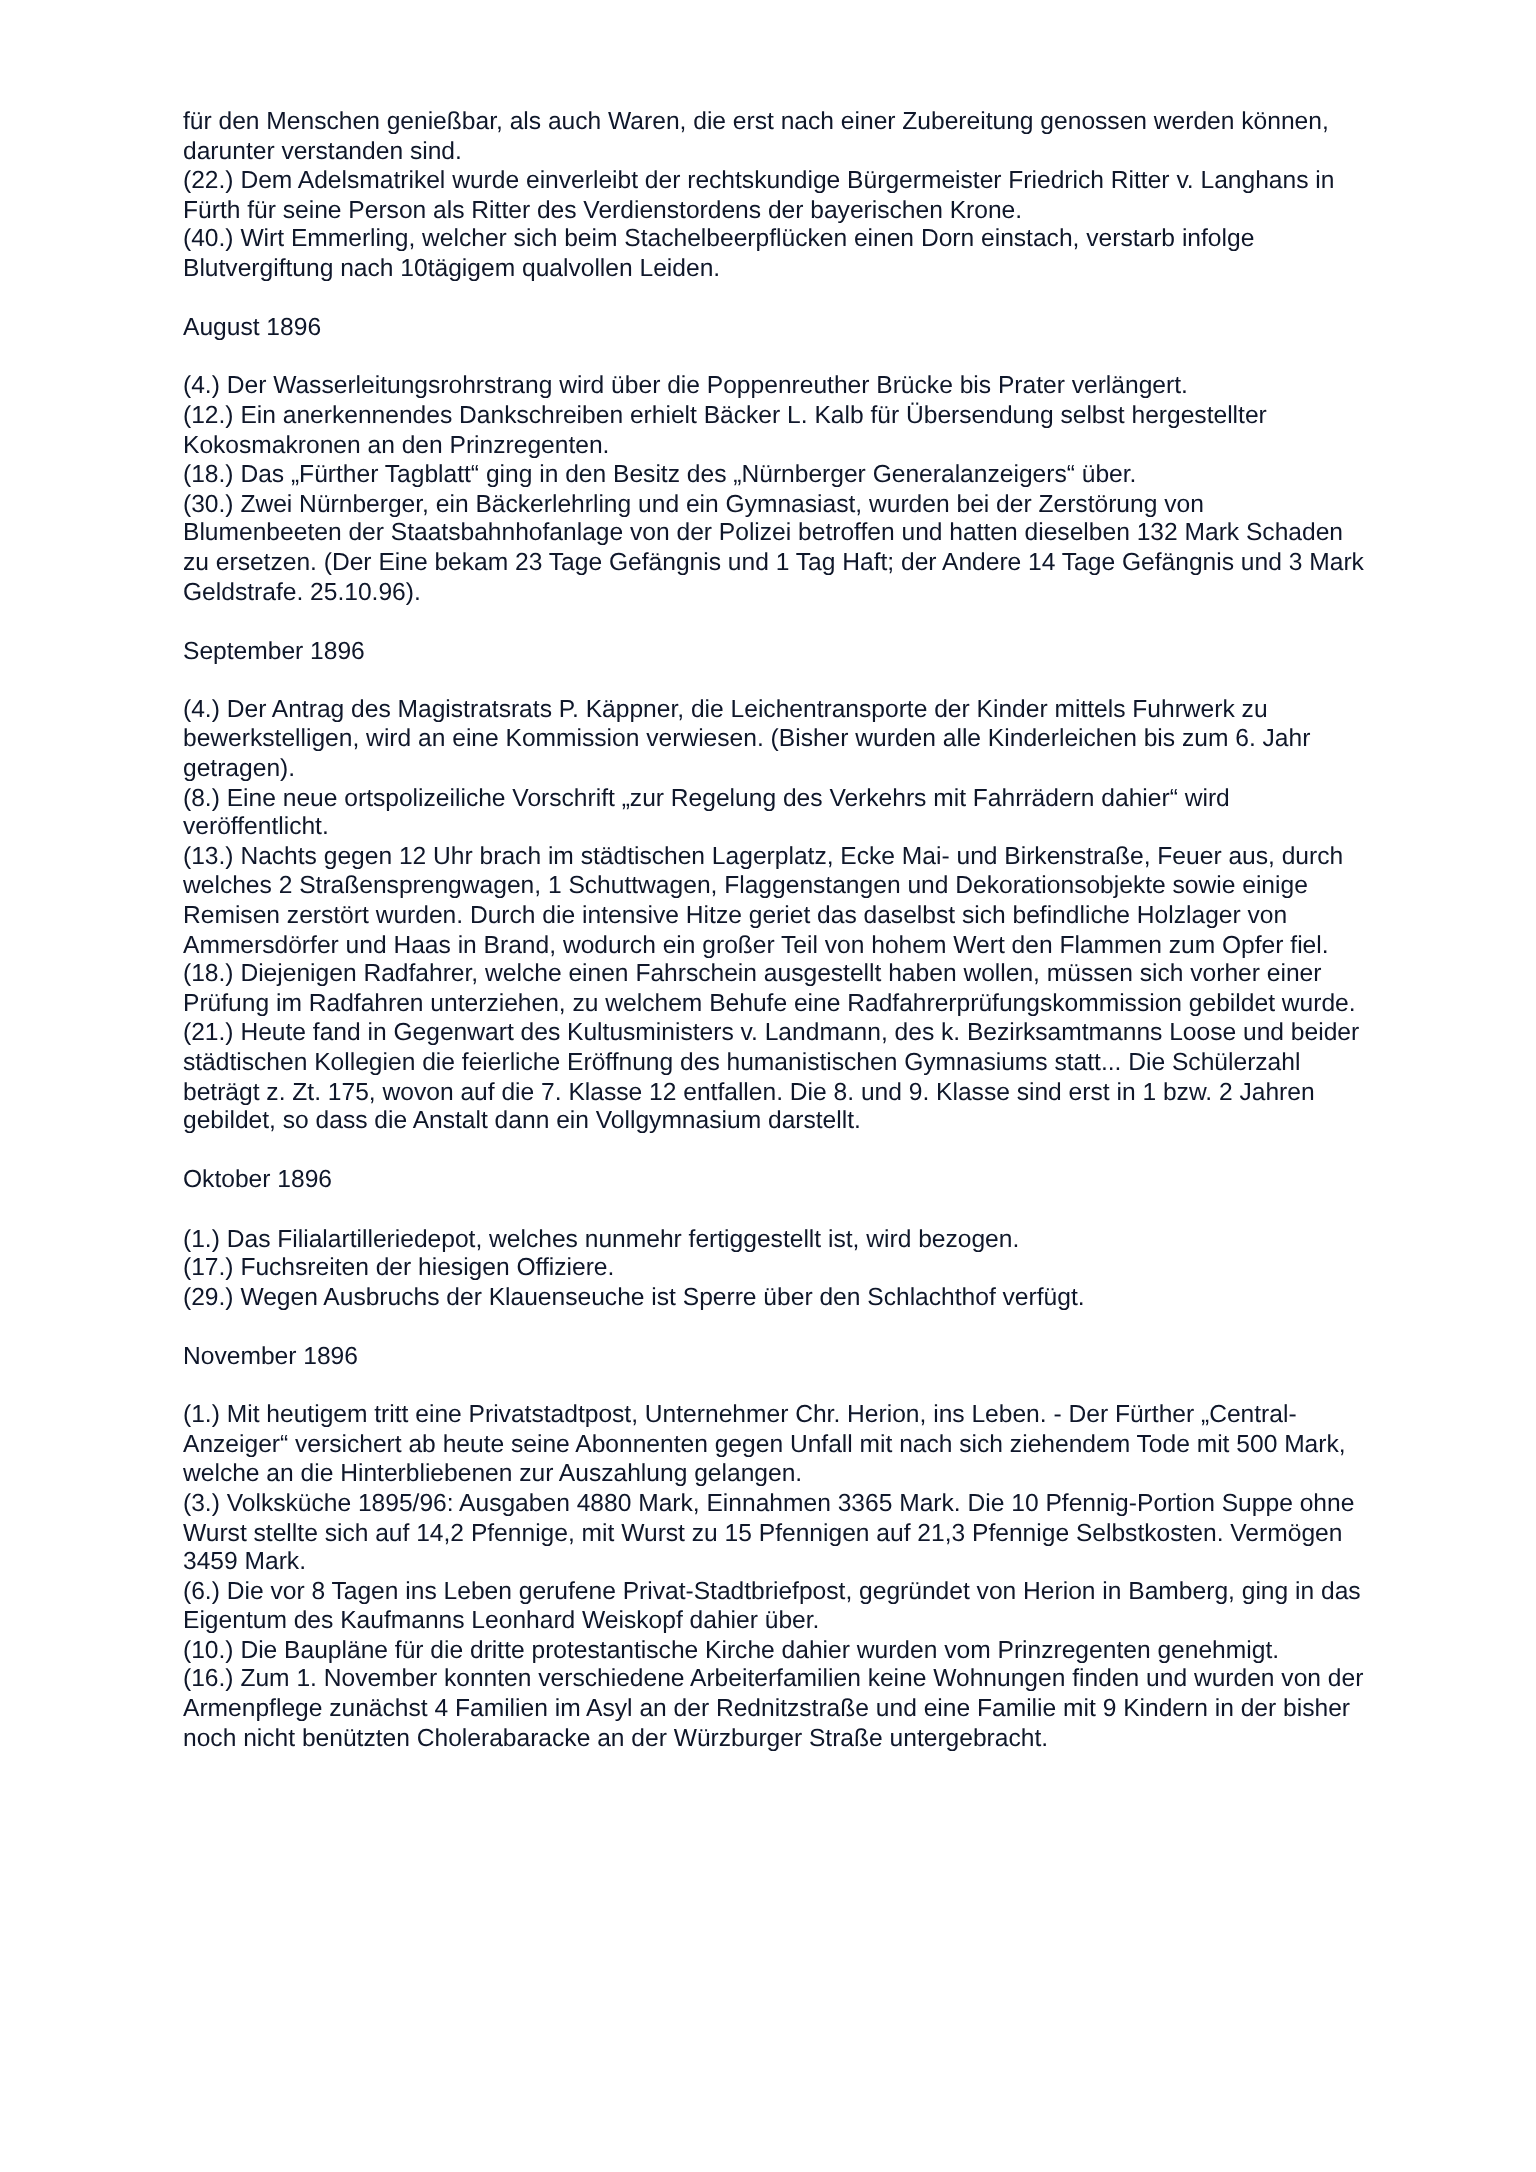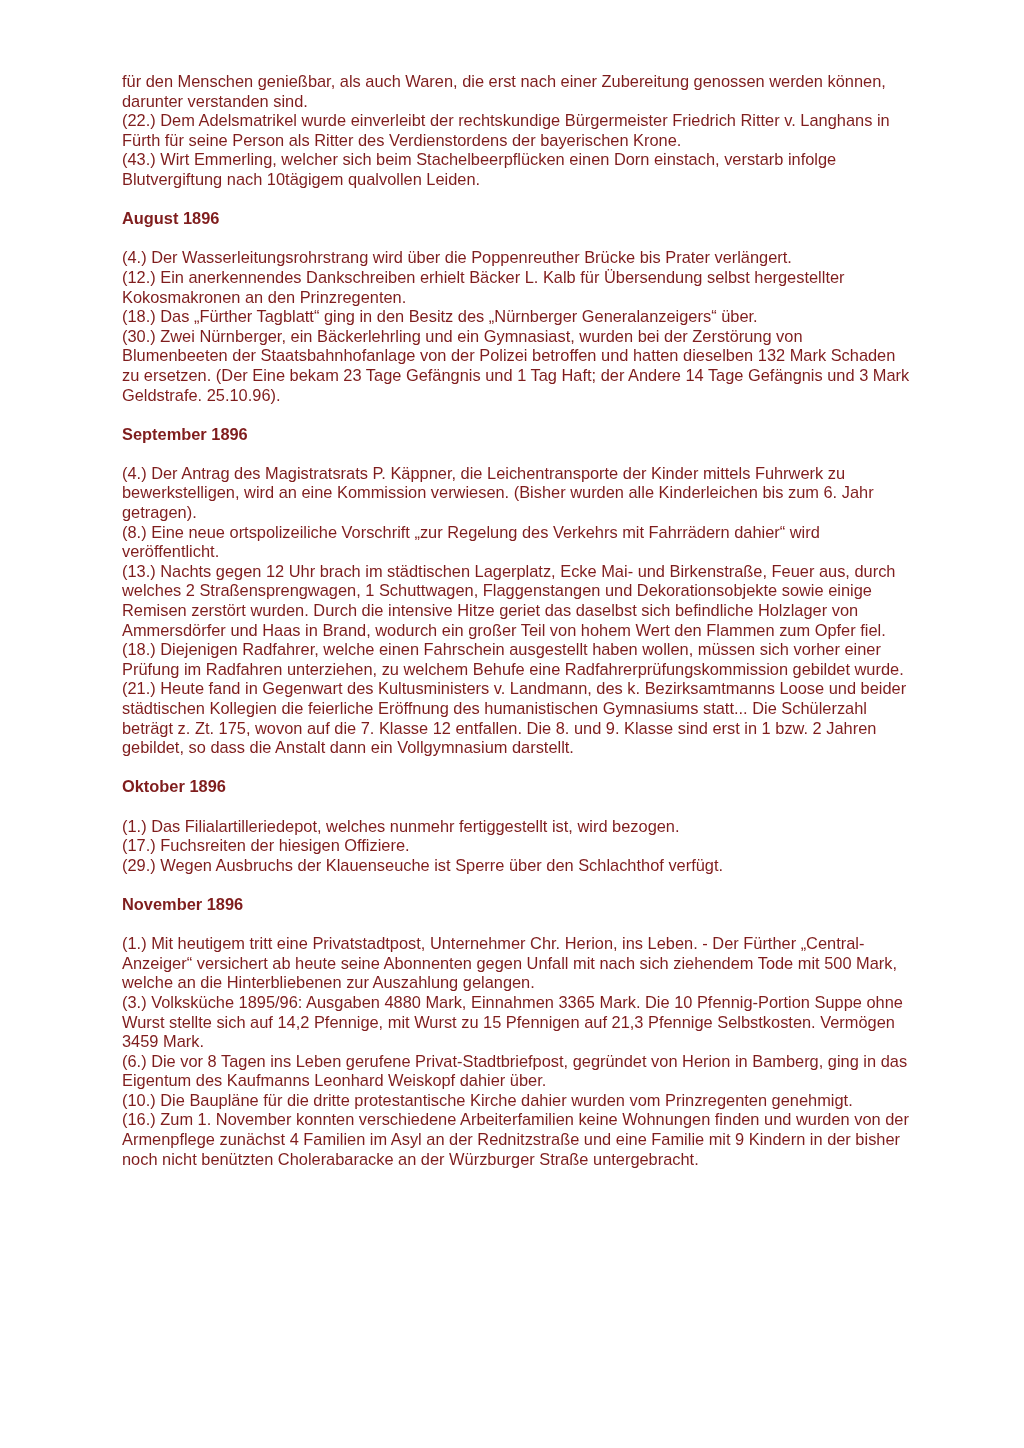--- a/index.html
+++ b/index.html
@@ -5,58 +5,58 @@
   html, body {
     margin: 0;
     padding: 0;
     background: #ffffff;
   }
   .page {
     position: relative;
     width: 1024px;
     height: 1448px;
     background: #ffffff;
-    color: #7f1d1d;
+    color: #0f172a;
     font-family: "Liberation Sans", sans-serif;
     font-size: 16.4px;
     line-height: 19.6px;
     overflow: hidden;
   }
   .text-block {
     position: absolute;
     left: 122px;
     top: 72px;
     width: 790px;
     text-align: left;
   }
   .text-block p.para {
     margin: 0;
     padding: 0;
   }
   .text-block p.heading {
     margin: 19.6px 0 19.6px 0;
     padding: 0;
-    font-weight: bold;
+    font-weight: normal;
   }
   .page-number {
     position: absolute;
     left: 122px;
     top: 1452px;
     width: 790px;
     text-align: center;
   }
 </style>
 </head>
 <body>
 
 <div class="page">
   <div class="text-block">
       <p class="para">für den Menschen genießbar, als auch Waren, die erst nach einer Zubereitung genossen werden können, darunter verstanden sind.</p>
       <p class="para">(22.) Dem Adelsmatrikel wurde einverleibt der rechtskundige Bürgermeister Friedrich Ritter v. Langhans in Fürth für seine Person als Ritter des Verdienstordens der bayerischen Krone.</p>
-      <p class="para">(43.) Wirt Emmerling, welcher sich beim Stachelbeerpflücken einen Dorn einstach, verstarb infolge Blutvergiftung nach 10tägigem qualvollen Leiden.</p>
+      <p class="para">(40.) Wirt Emmerling, welcher sich beim Stachelbeerpflücken einen Dorn einstach, verstarb infolge Blutvergiftung nach 10tägigem qualvollen Leiden.</p>
       <p class="heading">August 1896</p>
       <p class="para">(4.) Der Wasserleitungsrohrstrang wird über die Poppenreuther Brücke bis Prater verlängert.</p>
       <p class="para">(12.) Ein anerkennendes Dankschreiben erhielt Bäcker L. Kalb für Übersendung selbst hergestellter Kokosmakronen an den Prinzregenten.</p>
       <p class="para">(18.) Das „Fürther Tagblatt“ ging in den Besitz des „Nürnberger Generalanzeigers“ über.</p>
       <p class="para">(30.) Zwei Nürnberger, ein Bäckerlehrling und ein Gymnasiast, wurden bei der Zerstörung von Blumenbeeten der Staatsbahnhofanlage von der Polizei betroffen und hatten dieselben 132 Mark Schaden zu ersetzen. (Der Eine bekam 23 Tage Gefängnis und 1 Tag Haft; der Andere 14 Tage Gefängnis und 3 Mark Geldstrafe. 25.10.96).</p>
       <p class="heading">September 1896</p>
       <p class="para">(4.) Der Antrag des Magistratsrats P. Käppner, die Leichentransporte der Kinder mittels Fuhrwerk zu bewerkstelligen, wird an eine Kommission verwiesen. (Bisher wurden alle Kinderleichen bis zum 6. Jahr getragen).</p>
       <p class="para">(8.) Eine neue ortspolizeiliche Vorschrift „zur Regelung des Verkehrs mit Fahrrädern dahier“ wird veröffentlicht.</p>
       <p class="para">(13.) Nachts gegen 12 Uhr brach im städtischen Lagerplatz, Ecke Mai- und Birkenstraße, Feuer aus, durch welches 2 Straßensprengwagen, 1 Schuttwagen, Flaggenstangen und Dekorationsobjekte sowie einige Remisen zerstört wurden. Durch die intensive Hitze geriet das daselbst sich befindliche Holzlager von Ammersdörfer und Haas in Brand, wodurch ein großer Teil von hohem Wert den Flammen zum Opfer fiel.</p>
       <p class="para">(18.) Diejenigen Radfahrer, welche einen Fahrschein ausgestellt haben wollen, müssen sich vorher einer Prüfung im Radfahren unterziehen, zu welchem Behufe eine Radfahrerprüfungskommission gebildet wurde.</p>

